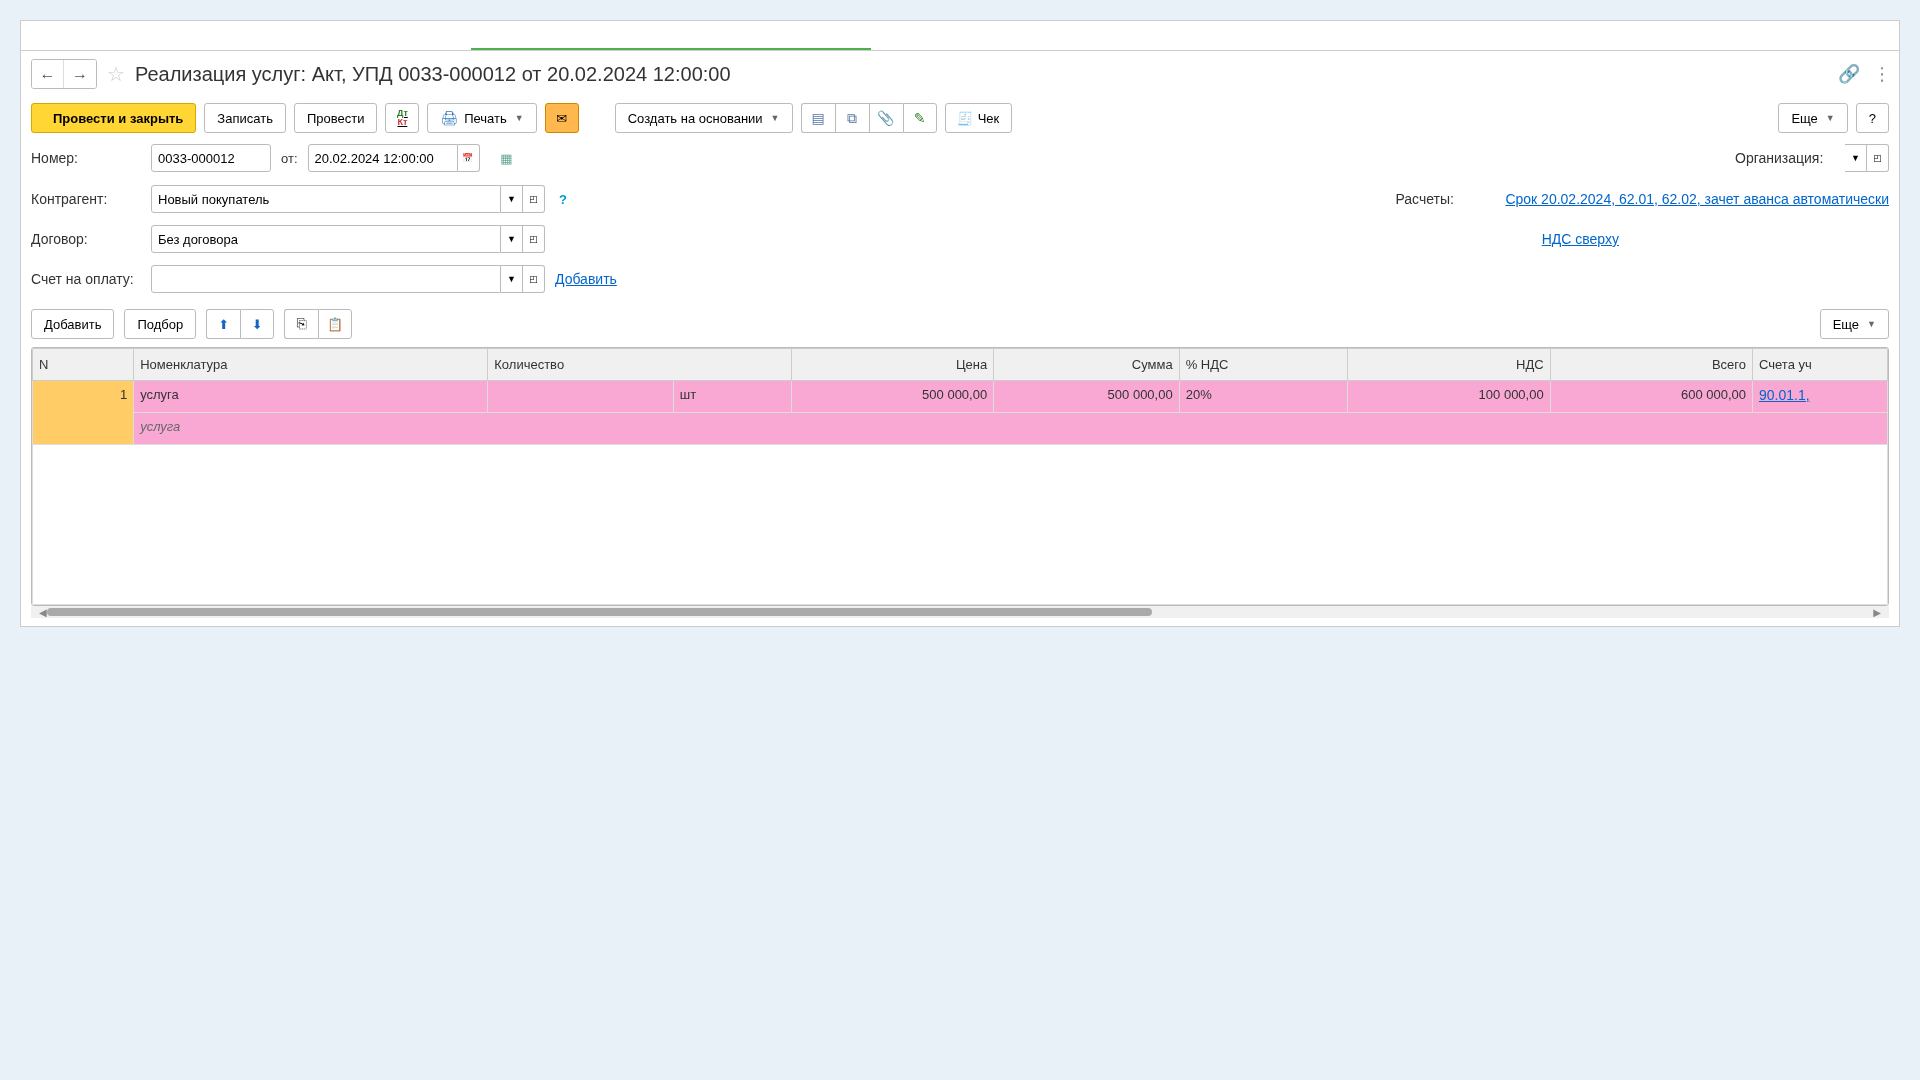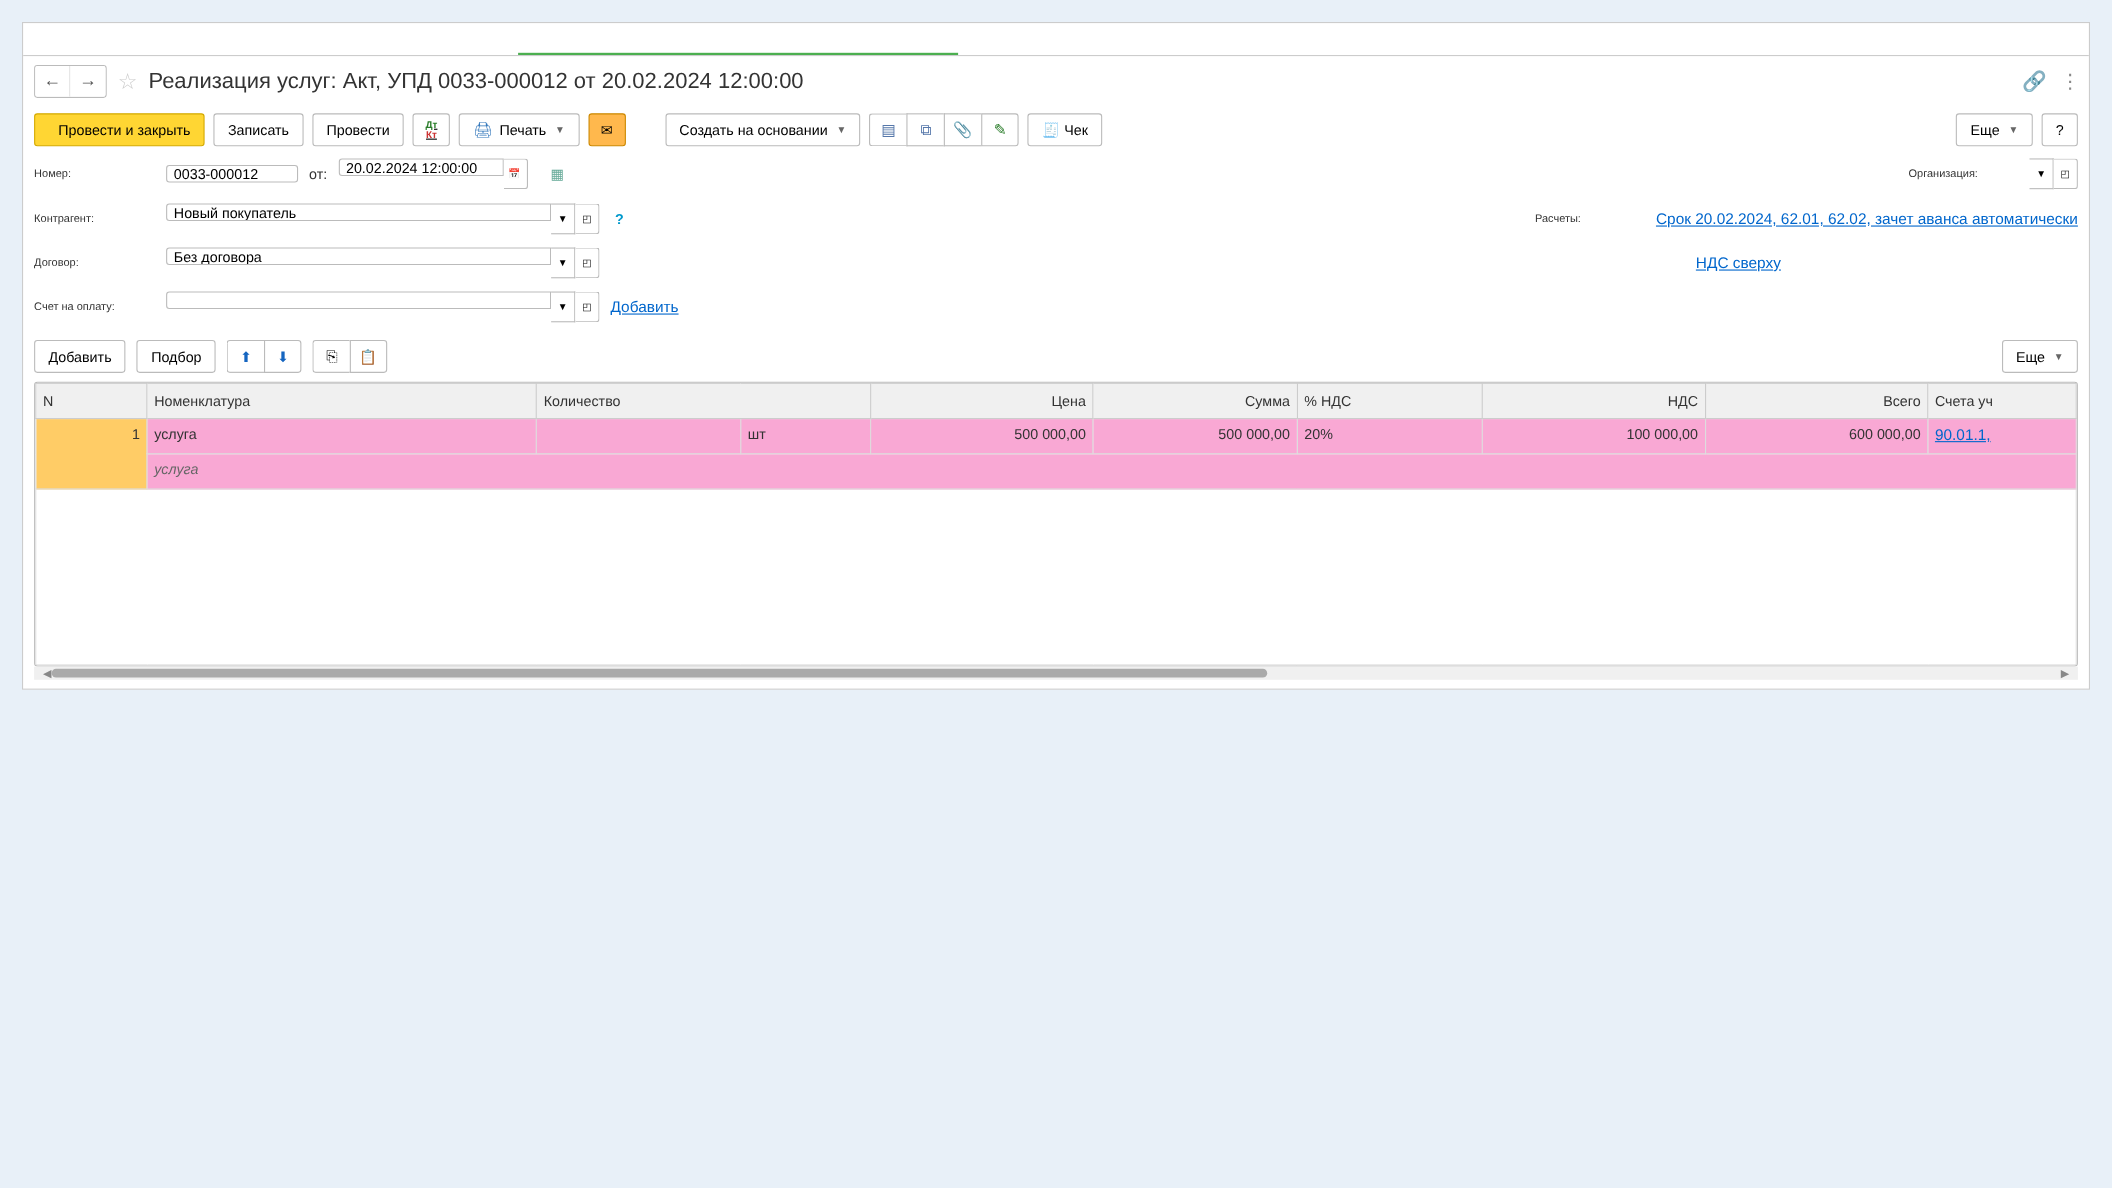--- a/index.html
+++ b/index.html
@@ -11,34 +11,34 @@
 .nav-btns { display: flex; border: 1px solid #bbb; border-radius: 3px; overflow: hidden; }
 .nav-btn { width: 32px; height: 28px; background: #fff; border: none; cursor: pointer; display: flex; align-items: center; justify-content: center; font-size: 16px; color: #555; }
 .nav-btn:first-child { border-right: 1px solid #ddd; }
 .star-icon { font-size: 20px; color: #ccc; }
 .page-title { font-size: 20px; color: #333; font-weight: normal; }
 .header-right { margin-left: auto; display: flex; gap: 12px; align-items: center; }
 .link-icon { font-size: 18px; color: #888; }
 .kebab-icon { font-size: 18px; color: #888; letter-spacing: -2px; }
 .toolbar { display: flex; gap: 8px; padding: 6px 10px 10px; align-items: center; flex-wrap: wrap; }
 .btn { height: 30px; padding: 0 12px; background: #fff; border: 1px solid #bbb; border-radius: 3px; cursor: pointer; font-size: 13px; display: inline-flex; align-items: center; gap: 6px; }
-.btn-primary { background: #ffd633; border-color: #d4a900; font-weight: normal; padding-left: 21px; }
+.btn-primary { background: #ffd633; border-color: #d4a900; font-weight: bold; padding-left: 21px; }
 .btn-icon { height: 30px; width: 34px; padding: 0; justify-content: center; }
 .btn-group { display: flex; gap: 0; }
 .btn-group .btn { border-radius: 0; border-right: none; }
 .btn-group .btn:first-child { border-radius: 3px 0 0 3px; }
 .btn-group .btn:last-child { border-radius: 0 3px 3px 0; border-right: 1px solid #bbb; }
 .spacer { flex: 1; }
 .form-area { padding: 0 10px; }
 .form-row { display: flex; align-items: center; margin-bottom: 12px; gap: 10px; }
-.form-label { width: 110px; color: #333; font-size: 10px; }
+.form-label { width: 110px; color: #333; font-size: 14px; }
 .form-col-right { margin-left: auto; display: flex; align-items: center; gap: 10px; }
 .form-col-right .form-label { width: auto; min-width: 100px; }
 .input-group { display: flex; }
-.input-field { height: 16px; padding: 0 6px; border: 1px solid #bbb; border-radius: 3px 0 0 3px; font-size: 13px; }
+.input-field { height: 28px; padding: 0 6px; border: 1px solid #bbb; border-radius: 3px 0 0 3px; font-size: 13px; }
 .input-solo { border-radius: 3px; }
 .input-btn { width: 22px; height: 28px; border: 1px solid #bbb; border-left: none; background: #fff; cursor: pointer; font-size: 9px; display: flex; align-items: center; justify-content: center; }
 .input-btn:last-child { border-radius: 0 3px 3px 0; }
 .link { color: #0066cc; text-decoration: underline; cursor: pointer; font-size: 14px; }
 .q-icon { color: #0099cc; font-weight: bold; margin-left: 4px; }
 .table-toolbar { display: flex; gap: 10px; padding: 4px 10px 8px; align-items: center; }
 .table-wrap { margin: 0 10px; border: 1px solid #bbb; border-radius: 3px; overflow-x: hidden; }
 table { width: 100%; border-collapse: collapse; font-size: 13px; }
 th { background: #f0f0f0; border: 1px solid #ccc; padding: 8px 6px; text-align: left; font-weight: normal; height: 30px; }
 td { border: 1px solid #ddd; padding: 6px; vertical-align: top; height: 32px; }

